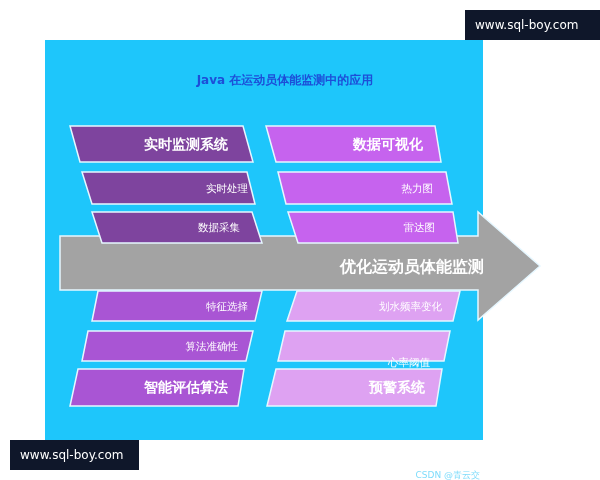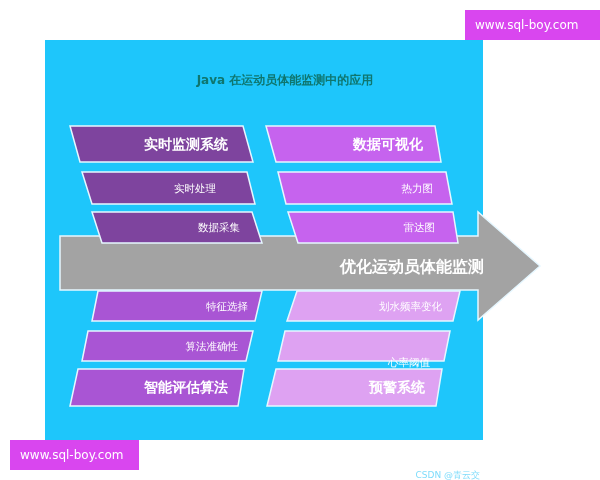--- a/index.html
+++ b/index.html
@@ -1,27 +1,27 @@
 <!DOCTYPE html>
 <html><head>
 <meta charset="utf-8">
 <style>
   html, body { margin:0; padding:0; }
   body { width:600px; height:480px; background:#ffffff; position:relative; overflow:hidden;
          font-family:"DejaVu Sans","Liberation Sans",sans-serif; }
   .panel { position:absolute; left:45px; top:40px; width:438px; height:400px; background:#1ec6fb; }
   .title { position:absolute; left:45px; top:72px; width:480px; text-align:center;
-           font-size:12px; font-weight:bold; color:#0f766e; }
+           font-size:12px; font-weight:bold; color:#1d4ed8; }
   svg.diagram { position:absolute; left:0; top:0; }
   .lbl { position:absolute; color:#ffffff; text-align:right; white-space:nowrap; }
   .lbl.big { font-size:14px; font-weight:bold;text-align:right; }
   .lbl.small { font-size:10.5px; }
   .arrow-label { position:absolute; left:340px; top:257px; font-size:16px; font-weight:bold; color:#ffffff; white-space:nowrap; }
   .credit { position:absolute; right:120px; top:425px; font-size:9px; color:#7fdcfb;margin-top:44px; }
-  .wm { position:absolute; background:#d946ef; color:#ffffff; font-size:12px; padding:0 10px;
+  .wm { position:absolute; background:#0f172a; color:#ffffff; font-size:12px; padding:0 10px;
         height:30px; line-height:30px; }
   .wm.top { left:465px; top:10px; width:115px; }
   .wm.bottom { left:10px; top:440px; width:109px; }
 </style>
 </head>
 <body>
 
 <div class="panel"></div>
 <div class="title">Java 在运动员体能监测中的应用</div>
 
@@ -40,21 +40,21 @@
   <polygon points="98,291 262,291 255,321 92,321" fill="#a955d4" stroke="#e6f7ff" stroke-width="1.5"></polygon>
   <polygon points="88,331 253,331 246,361 82,361" fill="#a955d4" stroke="#e6f7ff" stroke-width="1.5"></polygon>
   <polygon points="78,369 244,369 238,406 70,406" fill="#a955d4" stroke="#e6f7ff" stroke-width="1.5"></polygon>
 
   <polygon points="297,291 460,291 453,321 287,321" fill="#dea2f2" stroke="#e6f7ff" stroke-width="1.5"></polygon>
   <polygon points="285,331 450,331 444,361 278,361" fill="#dea2f2" stroke="#e6f7ff" stroke-width="1.5"></polygon>
   <polygon points="276,369 442,369 436,406 267,406" fill="#dea2f2" stroke="#e6f7ff" stroke-width="1.5"></polygon>
 </svg>
 
 <div class="lbl big" style="right:372px; top:136px;">实时监测系统</div>
-<div class="lbl small" style="right:384px; top:182px;">实时处理</div>
+<div class="lbl small" style="right:352px; top:182px;">实时处理</div>
 <div class="lbl small" style="right:360px; top:221px;">数据采集</div>
 
 <div class="lbl big" style="right:177px; top:136px;">数据可视化</div>
 <div class="lbl small" style="right:167px; top:182px;">热力图</div>
 <div class="lbl small" style="right:165px; top:221px;">雷达图</div>
 
 <div class="arrow-label">优化运动员体能监测</div>
 
 <div class="lbl small" style="right:352px; top:300px;">特征选择</div>
 <div class="lbl small" style="right:362px; top:340px;">算法准确性</div>

